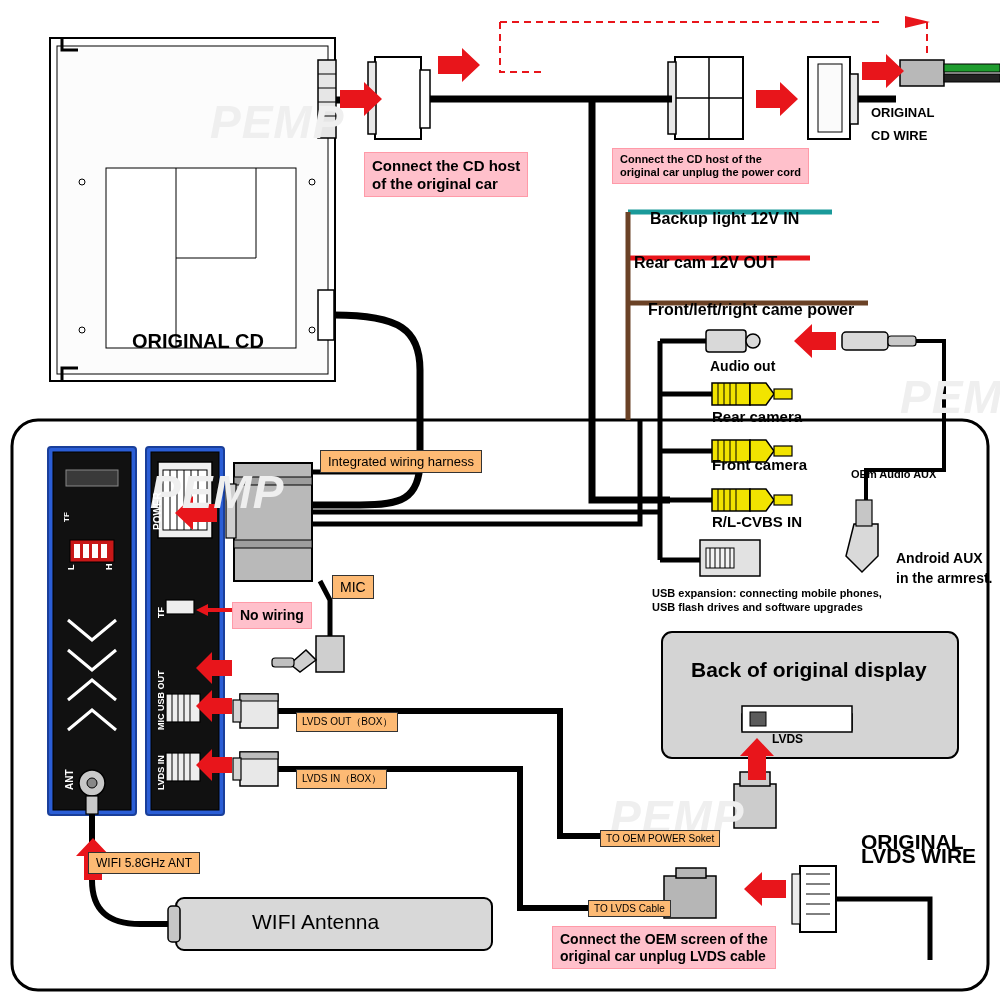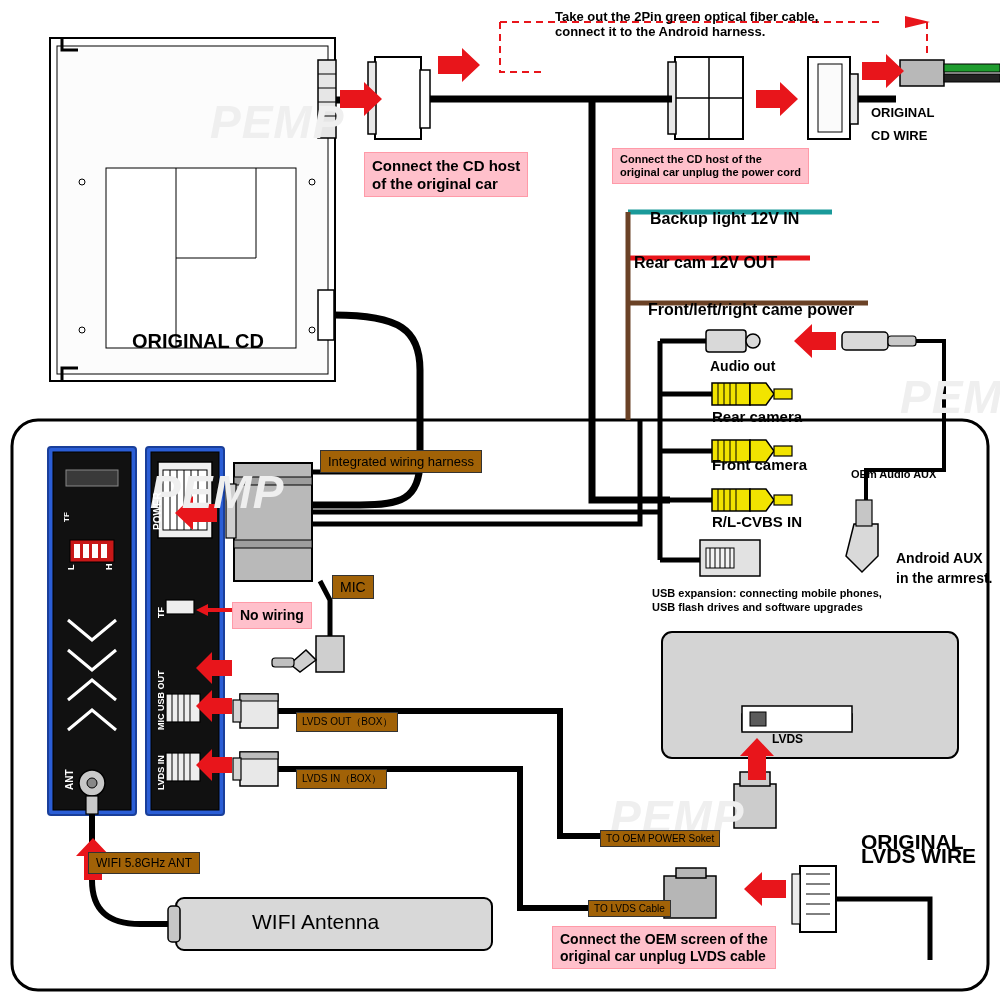--- a/index.html
+++ b/index.html
@@ -9,21 +9,21 @@
   .svg-layer { position:absolute; left:0; top:0; width:1000px; height:1000px; }
   .lbl { position:absolute; white-space:nowrap; }
 
   
   .pink {
     background:#ffc0cb; border:1px solid #ff9aa8; color:#000;
     font-weight:bold; padding:4px 7px; line-height:1.18;
     font-size:13px;
   }
   .wbox {
-    background:#a16207; border:1px solid #333; padding:3px 7px; font-size:13px;
+    background:#fdba74; border:1px solid #333; padding:3px 7px; font-size:13px;
   }
   .wbox.small { font-size:10px; padding:2px 5px; }
   .title-lg { font-size:20px; font-weight:bold; }
   .title-md { font-size:16px; font-weight:bold; }
   .title-sm { font-size:13px; font-weight:bold; }
   .tiny { font-size:10px; font-weight:bold; }
   .wm { position:absolute; color:#efefef; font-size:46px; font-weight:bold;
         font-style:italic; letter-spacing:1px; }
   .vtxt { position:absolute; font-size:8px; font-weight:bold; color:#fff;
           transform-origin:0 0; white-space:nowrap; }
@@ -309,22 +309,20 @@
       <path d="M84 880 L84 856 L76 856 L93 838 L110 856 L102 856 L102 880 Z" fill="#e8151b"></path>
     </g>
 
   </svg>
 
   <div class="wm" style="left:210px; top:95px;">PEMP</div>
   <div class="wm" style="left:900px; top:370px;">PEMP</div>
   <div class="wm" style="left:150px; top:465px;">PEMP</div>
   <div class="wm" style="left:610px; top:790px;">PEMP</div>
 
-  <div class="lbl pink" style="left:548px; top:5px; white-space:pre-line; border:none; background:transparent; color:#000;">Take out the 2Pin green optical fiber cable,
-connect it to the Android harness.</div>
 
   <div class="lbl title-sm" style="left:871px; top:105px;">ORIGINAL</div>
   <div class="lbl title-sm" style="left:871px; top:128px;">CD WIRE</div>
 
   <div class="lbl pink" style="left:364px; top:152px; white-space:pre-line; font-size:15px;">Connect the CD host
 of the original car</div>
 
   <div class="lbl pink" style="left:612px; top:148px; white-space:pre-line; font-size:11px;">Connect the CD host of the
 original car unplug the power cord</div>
 
@@ -350,20 +348,21 @@
 
   <div class="lbl wbox" style="left:332px; top:575px; font-size:14px;">MIC</div>
 
   <div class="lbl pink" style="left:232px; top:602px; font-size:14px;">No wiring</div>
 
   <div class="lbl wbox small" style="left:296px; top:712px;">LVDS OUT（BOX）</div>
   <div class="lbl wbox small" style="left:296px; top:769px;">LVDS IN（BOX）</div>
   <div class="lbl wbox small" style="left:600px; top:830px;">TO OEM POWER Soket</div>
   <div class="lbl wbox small" style="left:588px; top:900px;">TO  LVDS Cable</div>
 
+  <div class="lbl" style="left:691px; top:658px; font-size:21px; font-weight:bold;">Back of original display</div>
   <div class="lbl" style="left:772px; top:732px; font-size:12px; font-weight:bold;">LVDS</div>
 
   <div class="lbl" style="left:861px; top:830px; font-size:21px; font-weight:bold;">ORIGINAL</div>
   <div class="lbl" style="left:861px; top:844px; font-size:21px; font-weight:bold;">LVDS WIRE</div>
 
   <div class="lbl wbox" style="left:88px; top:852px; font-size:12px;">WIFI 5.8GHz ANT</div>
   <div class="lbl" style="left:252px; top:910px; font-size:21px;">WIFI Antenna</div>
 
 
   <div class="lbl pink" style="left:552px; top:926px; white-space:pre-line; font-size:14px;">Connect the OEM screen of the

